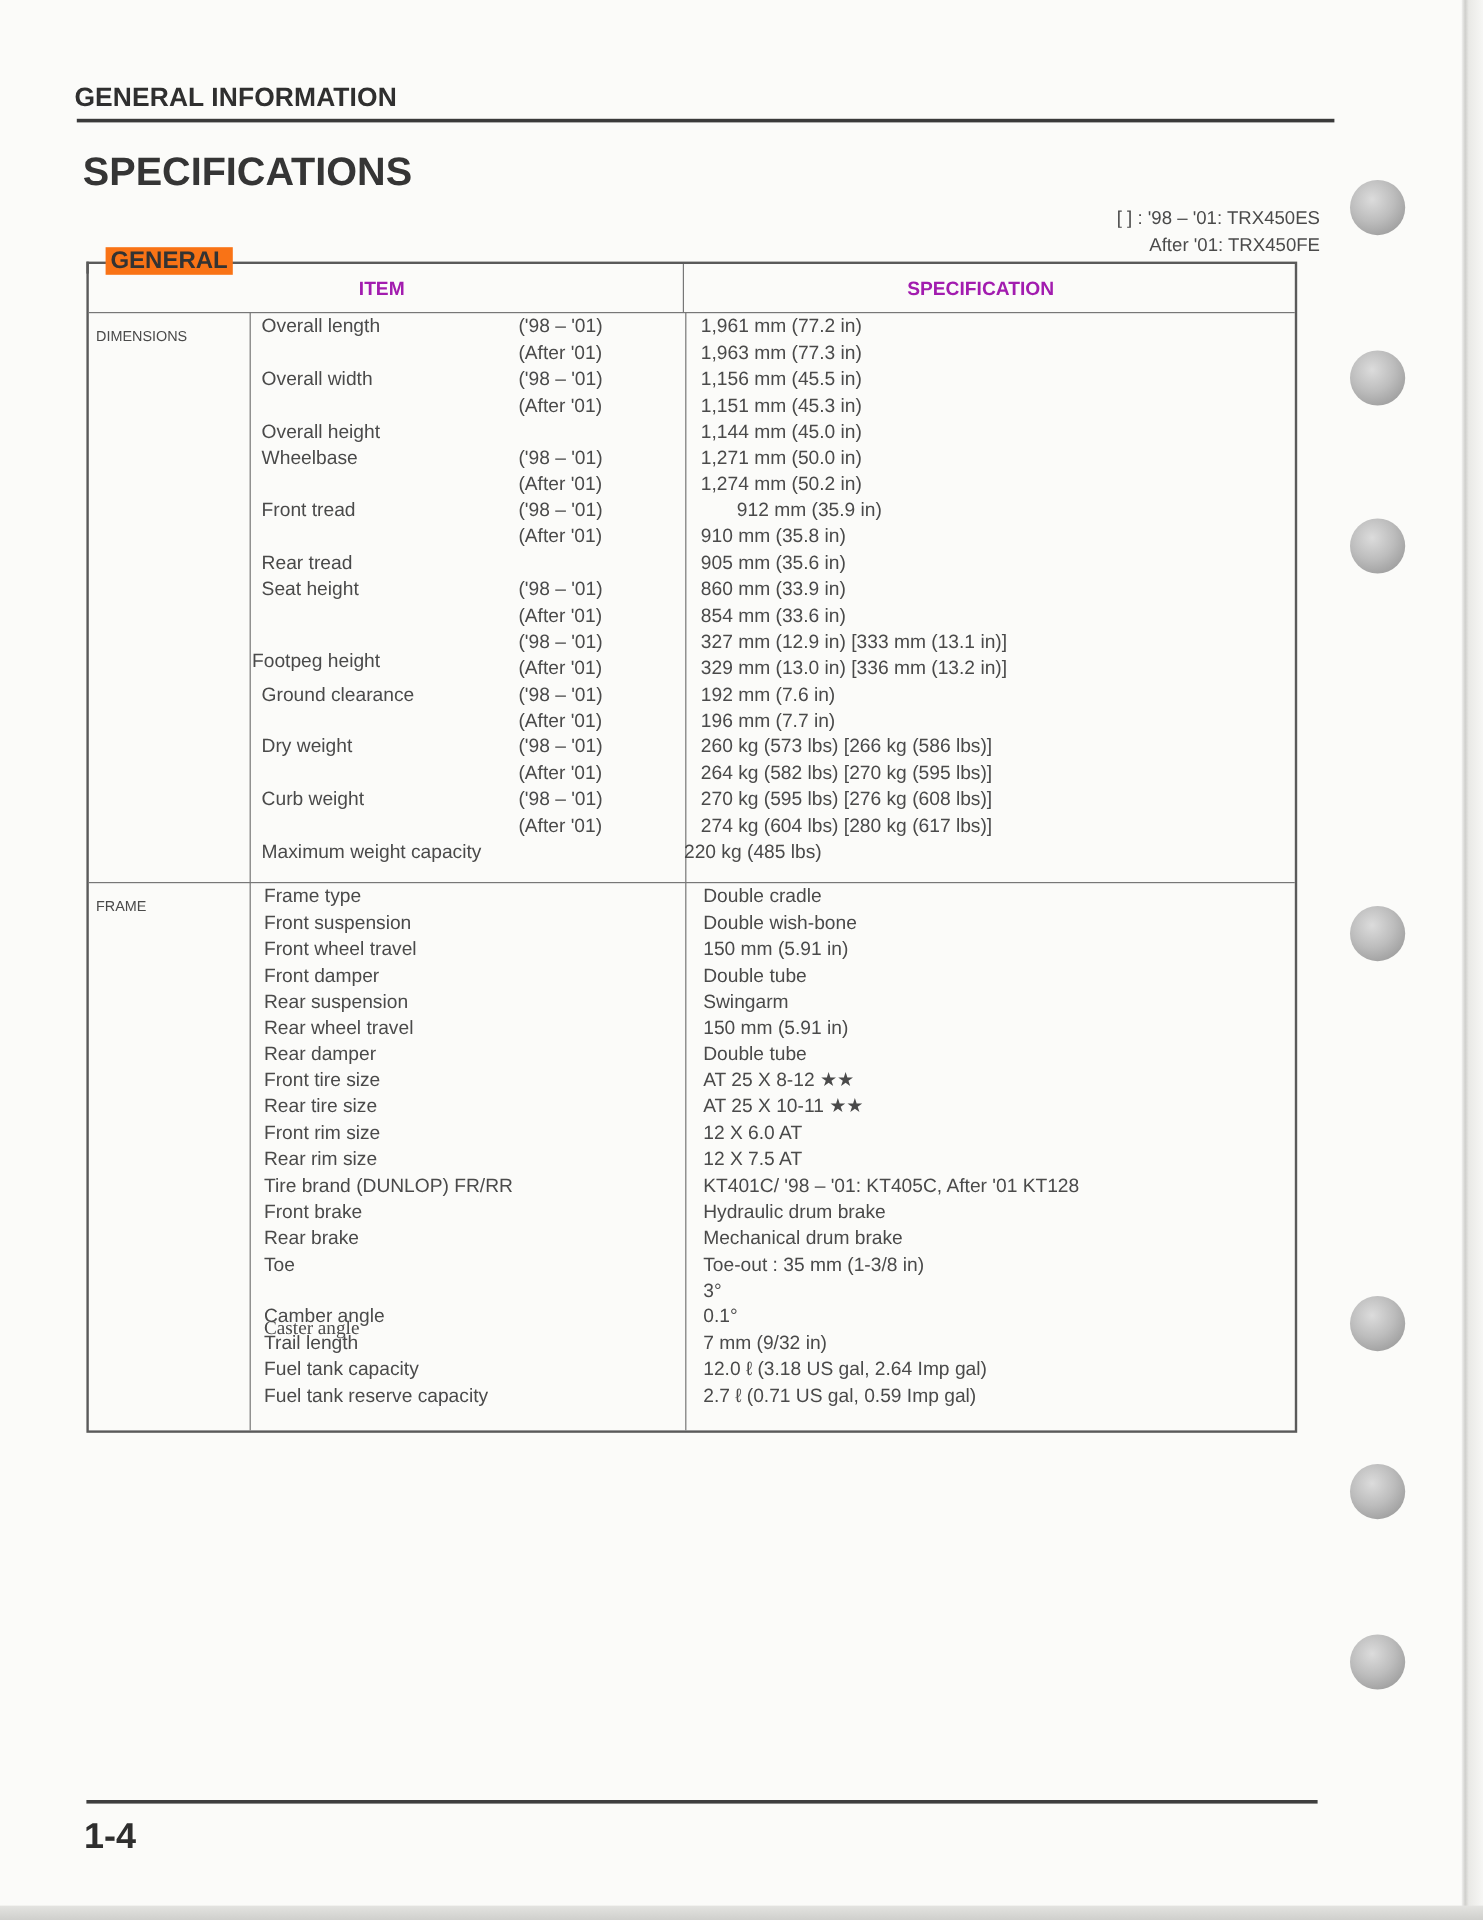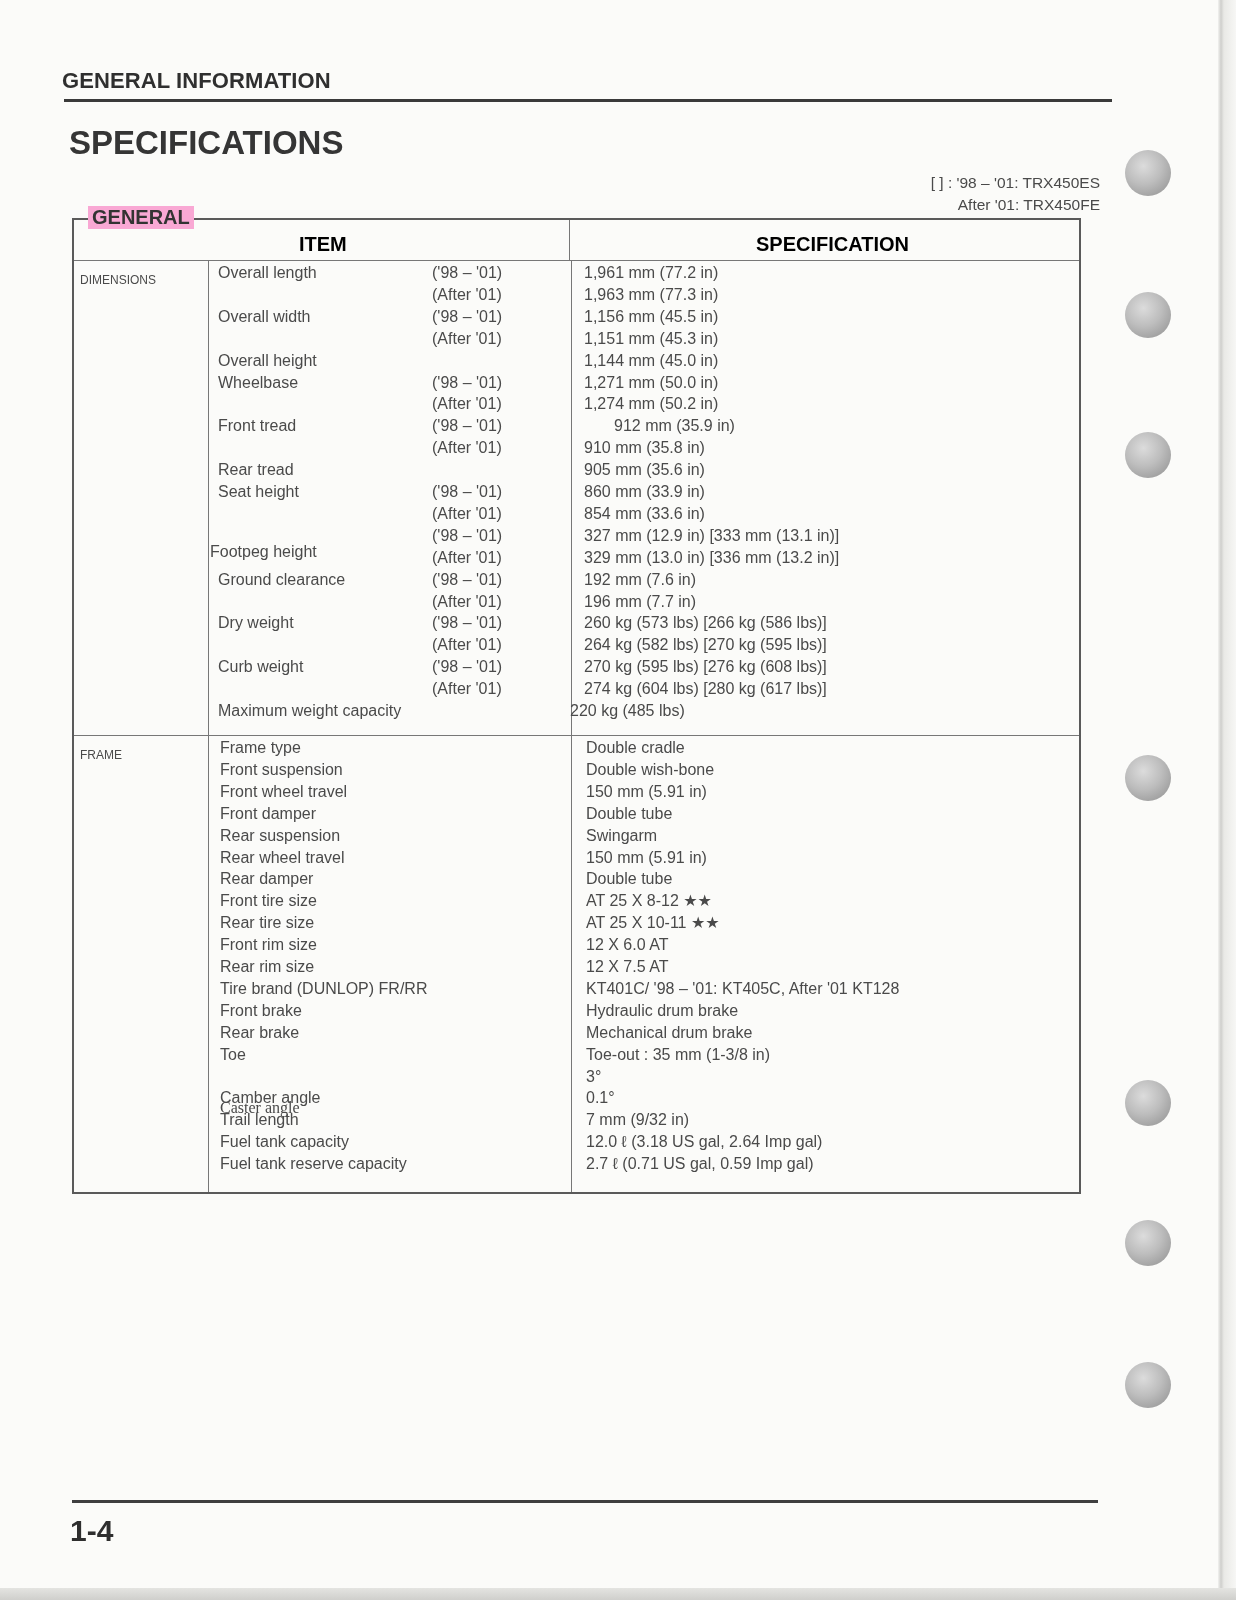--- a/index.html
+++ b/index.html
@@ -27,42 +27,42 @@
   .page-title {
     position: absolute; left: 69px; top: 124px;
     font-size: 33px; font-weight: bold; color: #353535;
   }
   .legend-note {
     position: absolute; right: 136px; top: 172px; text-align: right;
     font-size: 15.5px; color: #4a4a4a; line-height: 22px;
   }
   .group-label {
     position: absolute; left: 88px; top: 206px;
-    font-size: 20px; font-weight: bold; color: #333; background: #f9a8d4; padding: 0 4px;
+    font-size: 20px; font-weight: bold; color: #333; background: #f97316; padding: 0 4px;
     z-index: 2;
   }
   .table-wrap {
     position: absolute; left: 72px; top: 218px; width: 1005px; height: 972px;
     border-top: 2px solid #5a5a5a;
     border-left: 2px solid #5a5a5a;
     border-right: 2px solid #5a5a5a;
     border-bottom: 2px solid #5a5a5a;
   }
   .corner-tick {
     position: absolute; left: 72px; top: 218px; width: 2px; height: 10px; background: #5a5a5a;
   }
   .col-div {
     position: absolute; top: 0; width: 1px; background: #777;
   }
   .hdr-row {
     position: absolute; left: 0; top: 0; width: 1005px; height: 40px;
     border-bottom: 1px solid #777;
   }
   .hdr-item, .hdr-spec {
-    position: absolute; top: 13px; font-size: 20px; font-weight: bold; color: #000000;
+    position: absolute; top: 13px; font-size: 16px; font-weight: bold; color: #a21caf;
   }
   .hdr-item { left: 225px; }
   .hdr-spec { left: 682px; }
   .sec-div {
     position: absolute; left: 0; width: 1005px; height: 1px; background: #777;
   }
   .cat {
     position: absolute; left: 6px; font-size: 12px; color: #4a4a4a;
   }
   .row-line {

